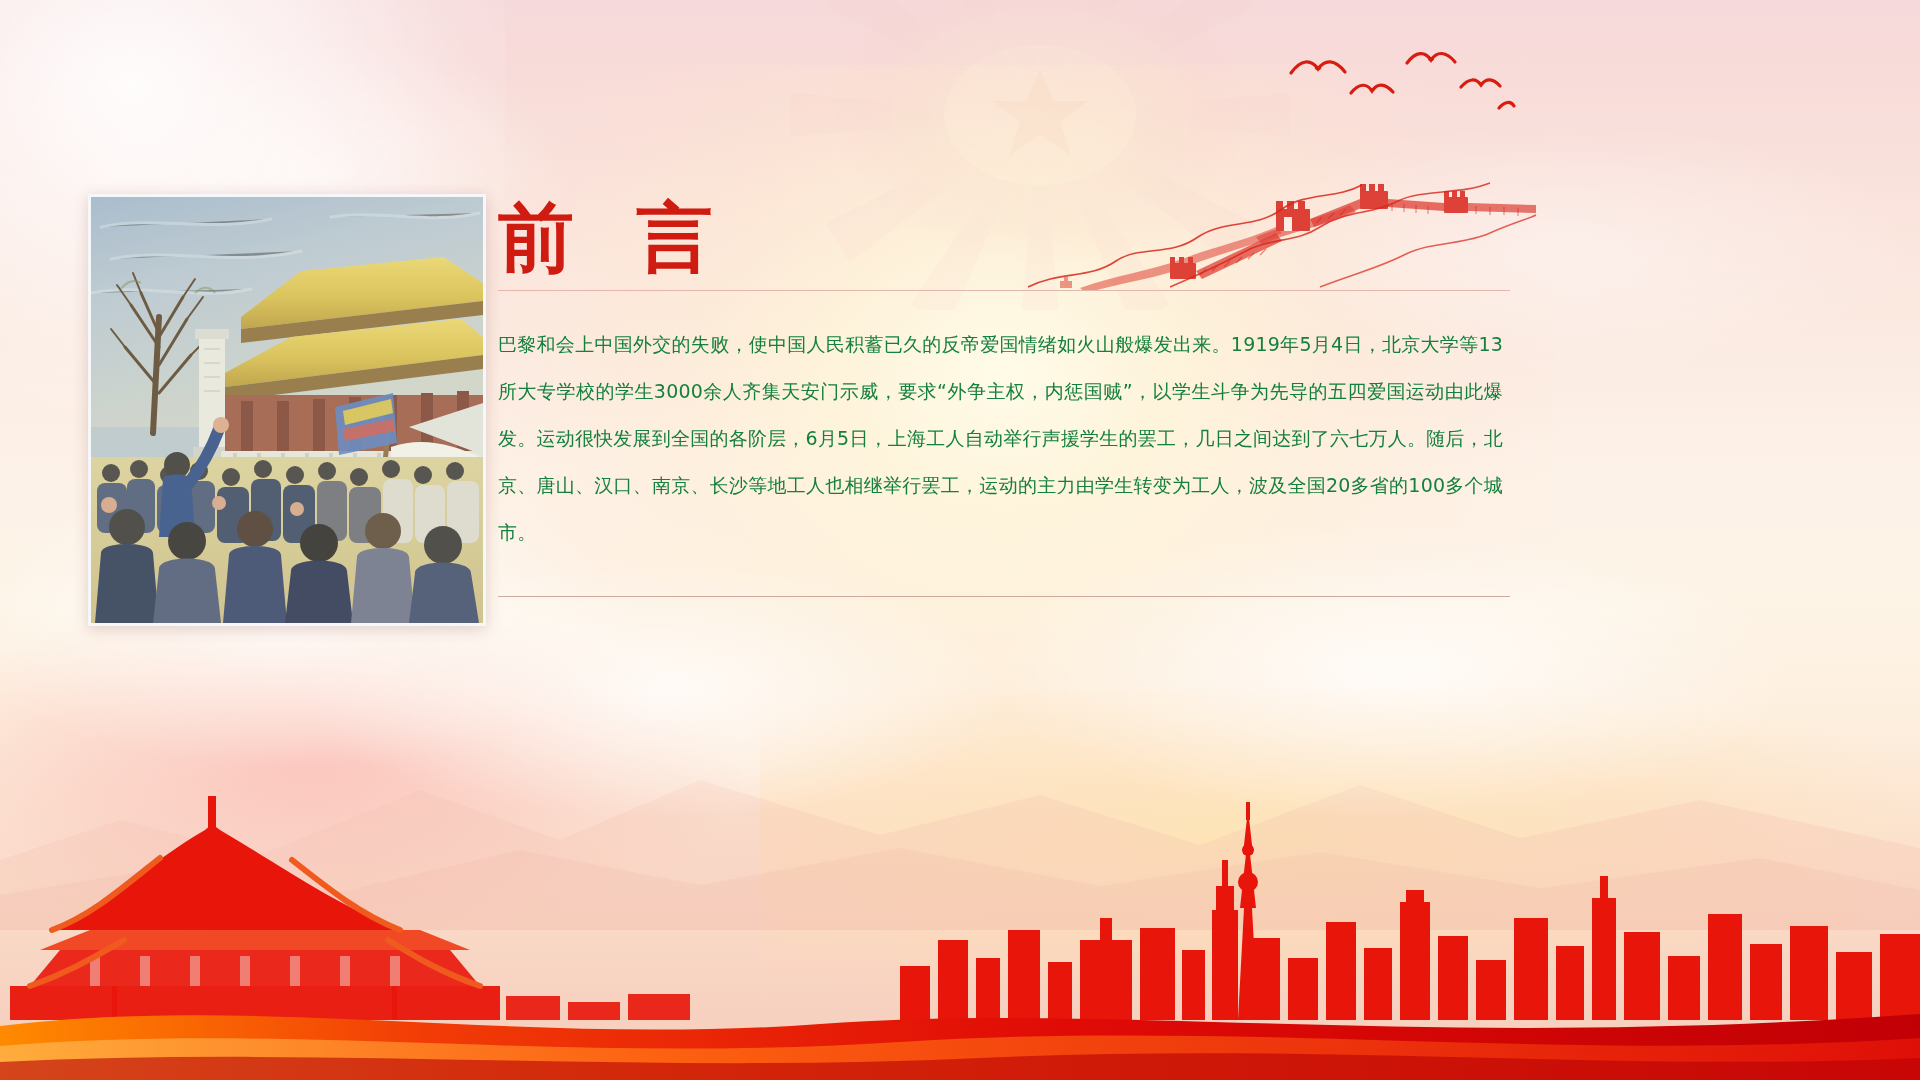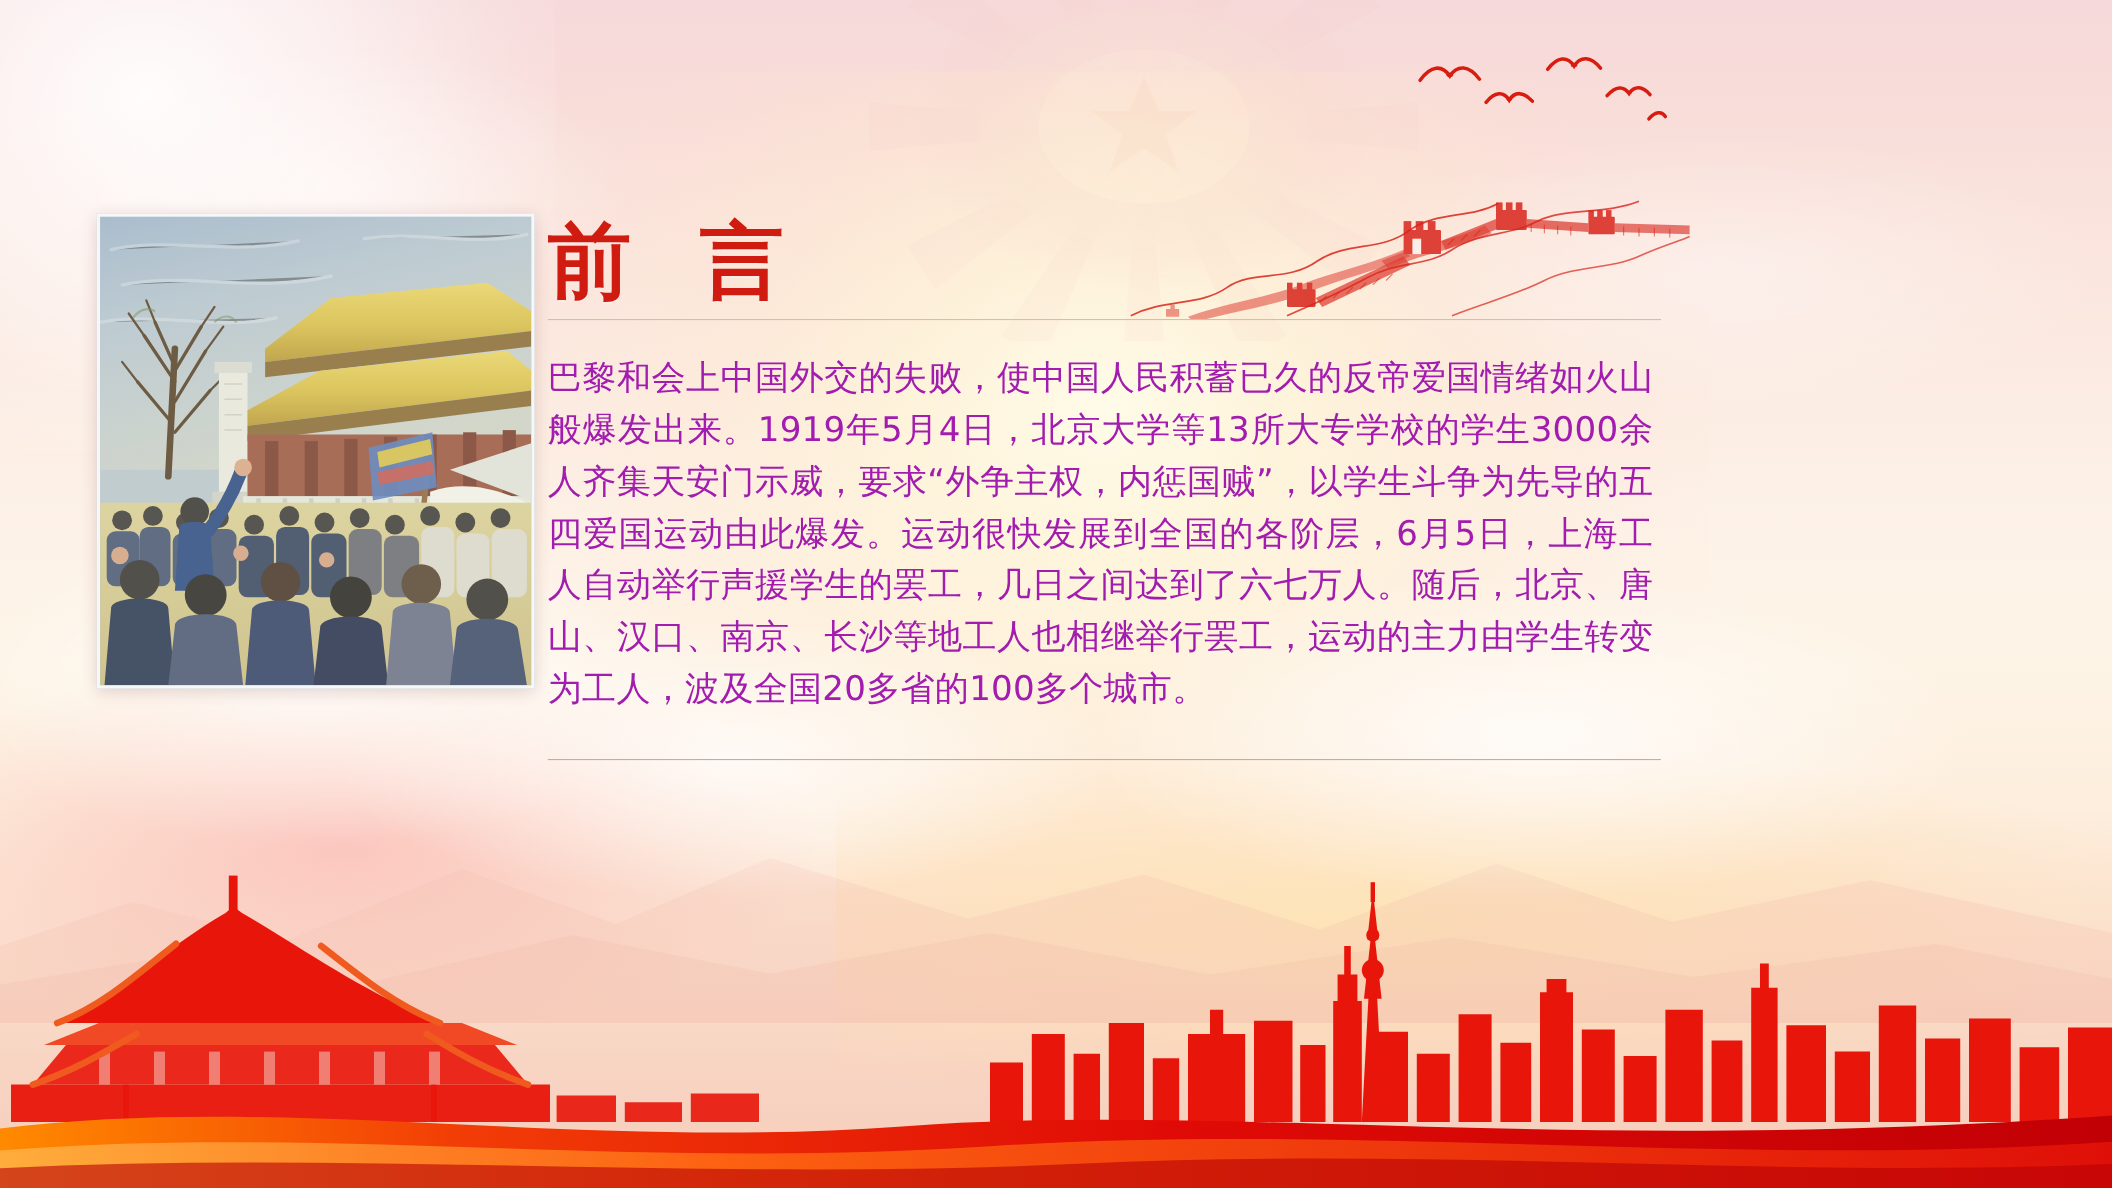--- a/index.html
+++ b/index.html
@@ -104,21 +104,21 @@
     margin:0 0 12px 0;
     text-shadow:0 1px 0 rgba(255,255,255,.25);
   }
   .rule{
     height:0;border-top:1.6px solid #e3b6ae;width:1012px;margin:0;
   }
   .rule.bottom{border-top:1.4px solid #cfa99c;margin-top:14px;}
   .body-text{
     margin:30px 0 0 0;
     font-family:"DejaVu Sans","Liberation Sans",sans-serif;
-    font-size:31px;line-height:47px;color:#a21caf;
+    font-size:19px;line-height:47px;color:#15803d;
     text-align:justify;text-justify:inter-character;
     letter-spacing:.2px;
     width:1005px;
   }
   .spacer{height:26px;}
 </style>
 </head>
 <body>
 
 <div class="slide">

